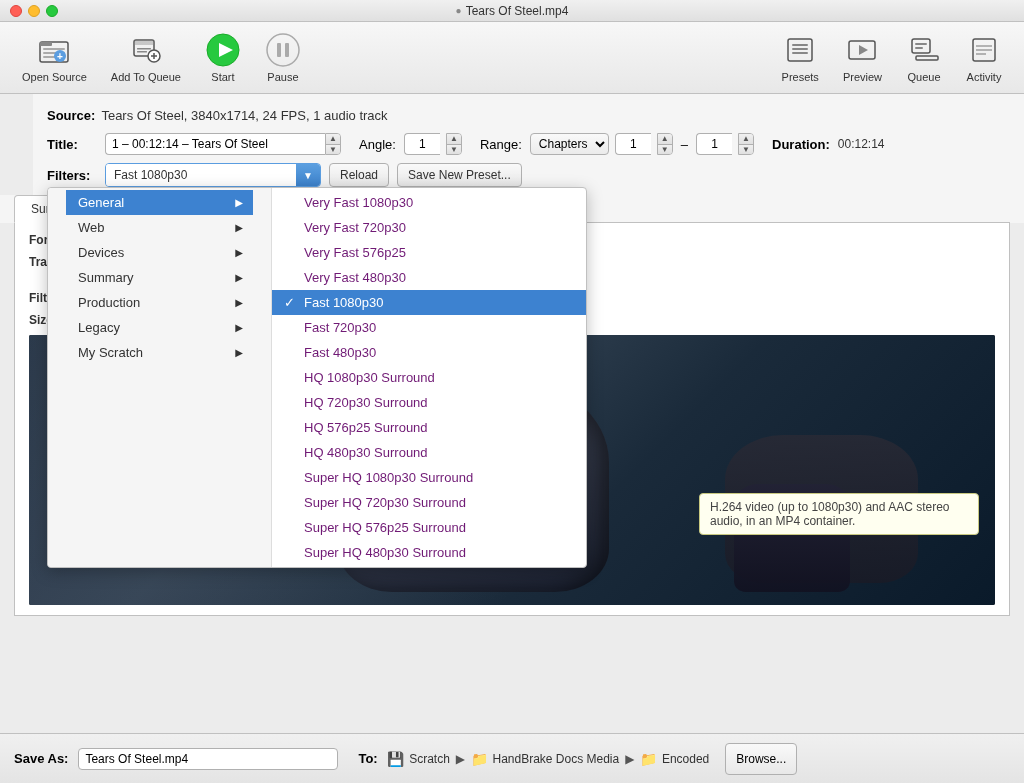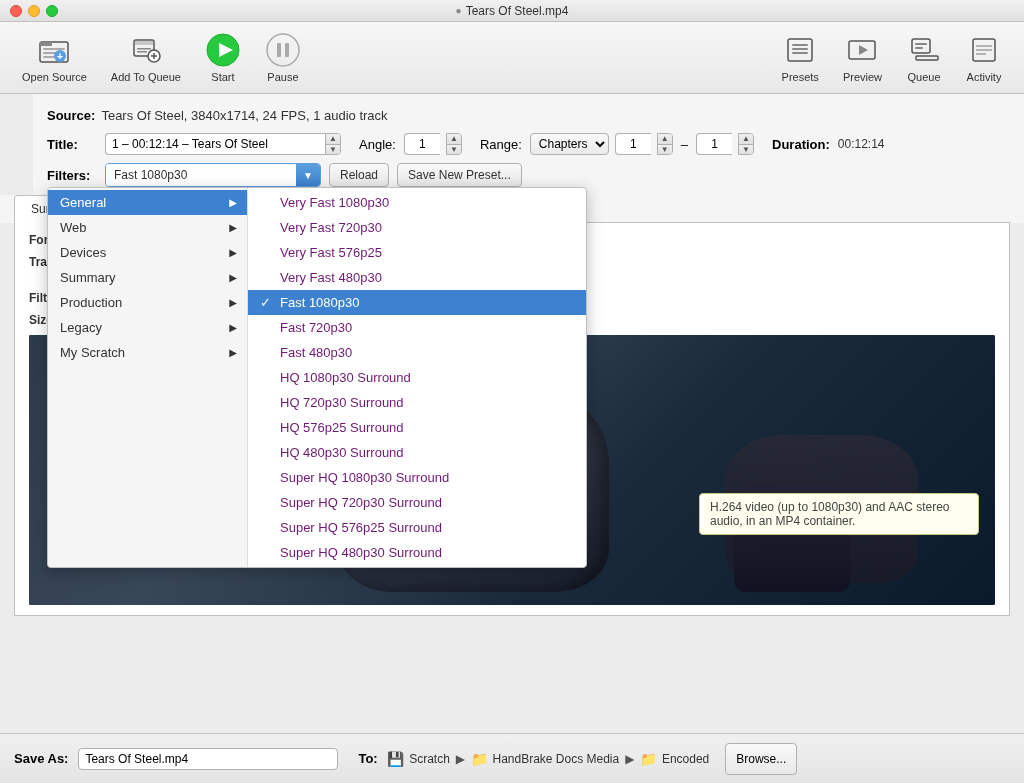--- a/index.html
+++ b/index.html
@@ -234,25 +234,25 @@
       left: 0;
       width: 540px;
       background: white;
       border: 1px solid #c0c0c0;
       border-radius: 4px;
       box-shadow: 0 4px 16px rgba(0,0,0,0.25);
       z-index: 100;
       display: flex;
     }
     .dropdown-categories {
-      width: 200px;
+      width: 224px;
       background: #f5f5f5;
       border-right: 1px solid #ddd;
       border-radius: 4px 0 0 4px;
-      padding: 2px 0;
+      padding: 2px 18px;
     }
     .category-item {
       display: flex;
       align-items: center;
       justify-content: space-between;
       padding: 5px 10px 5px 12px;
       cursor: pointer;
       font-size: 13px;
       color: #333;
     }

